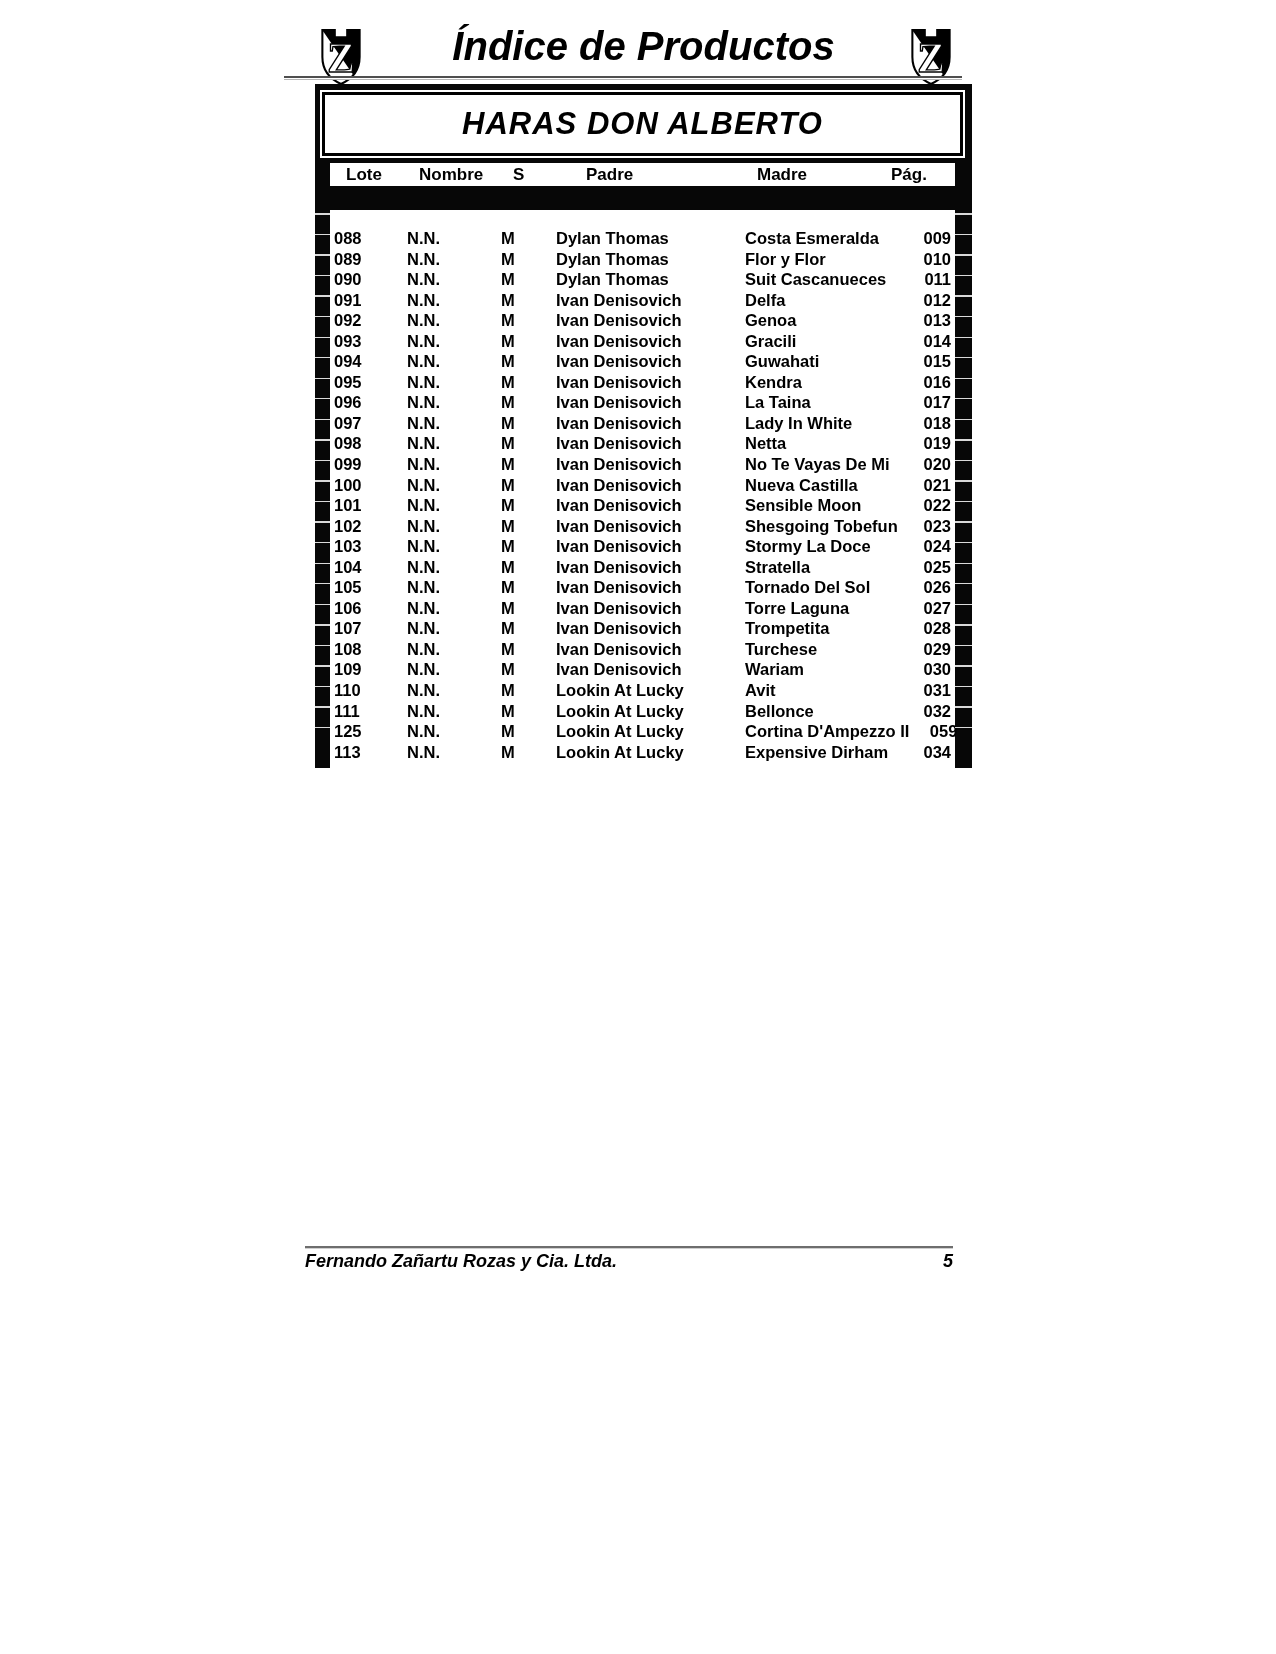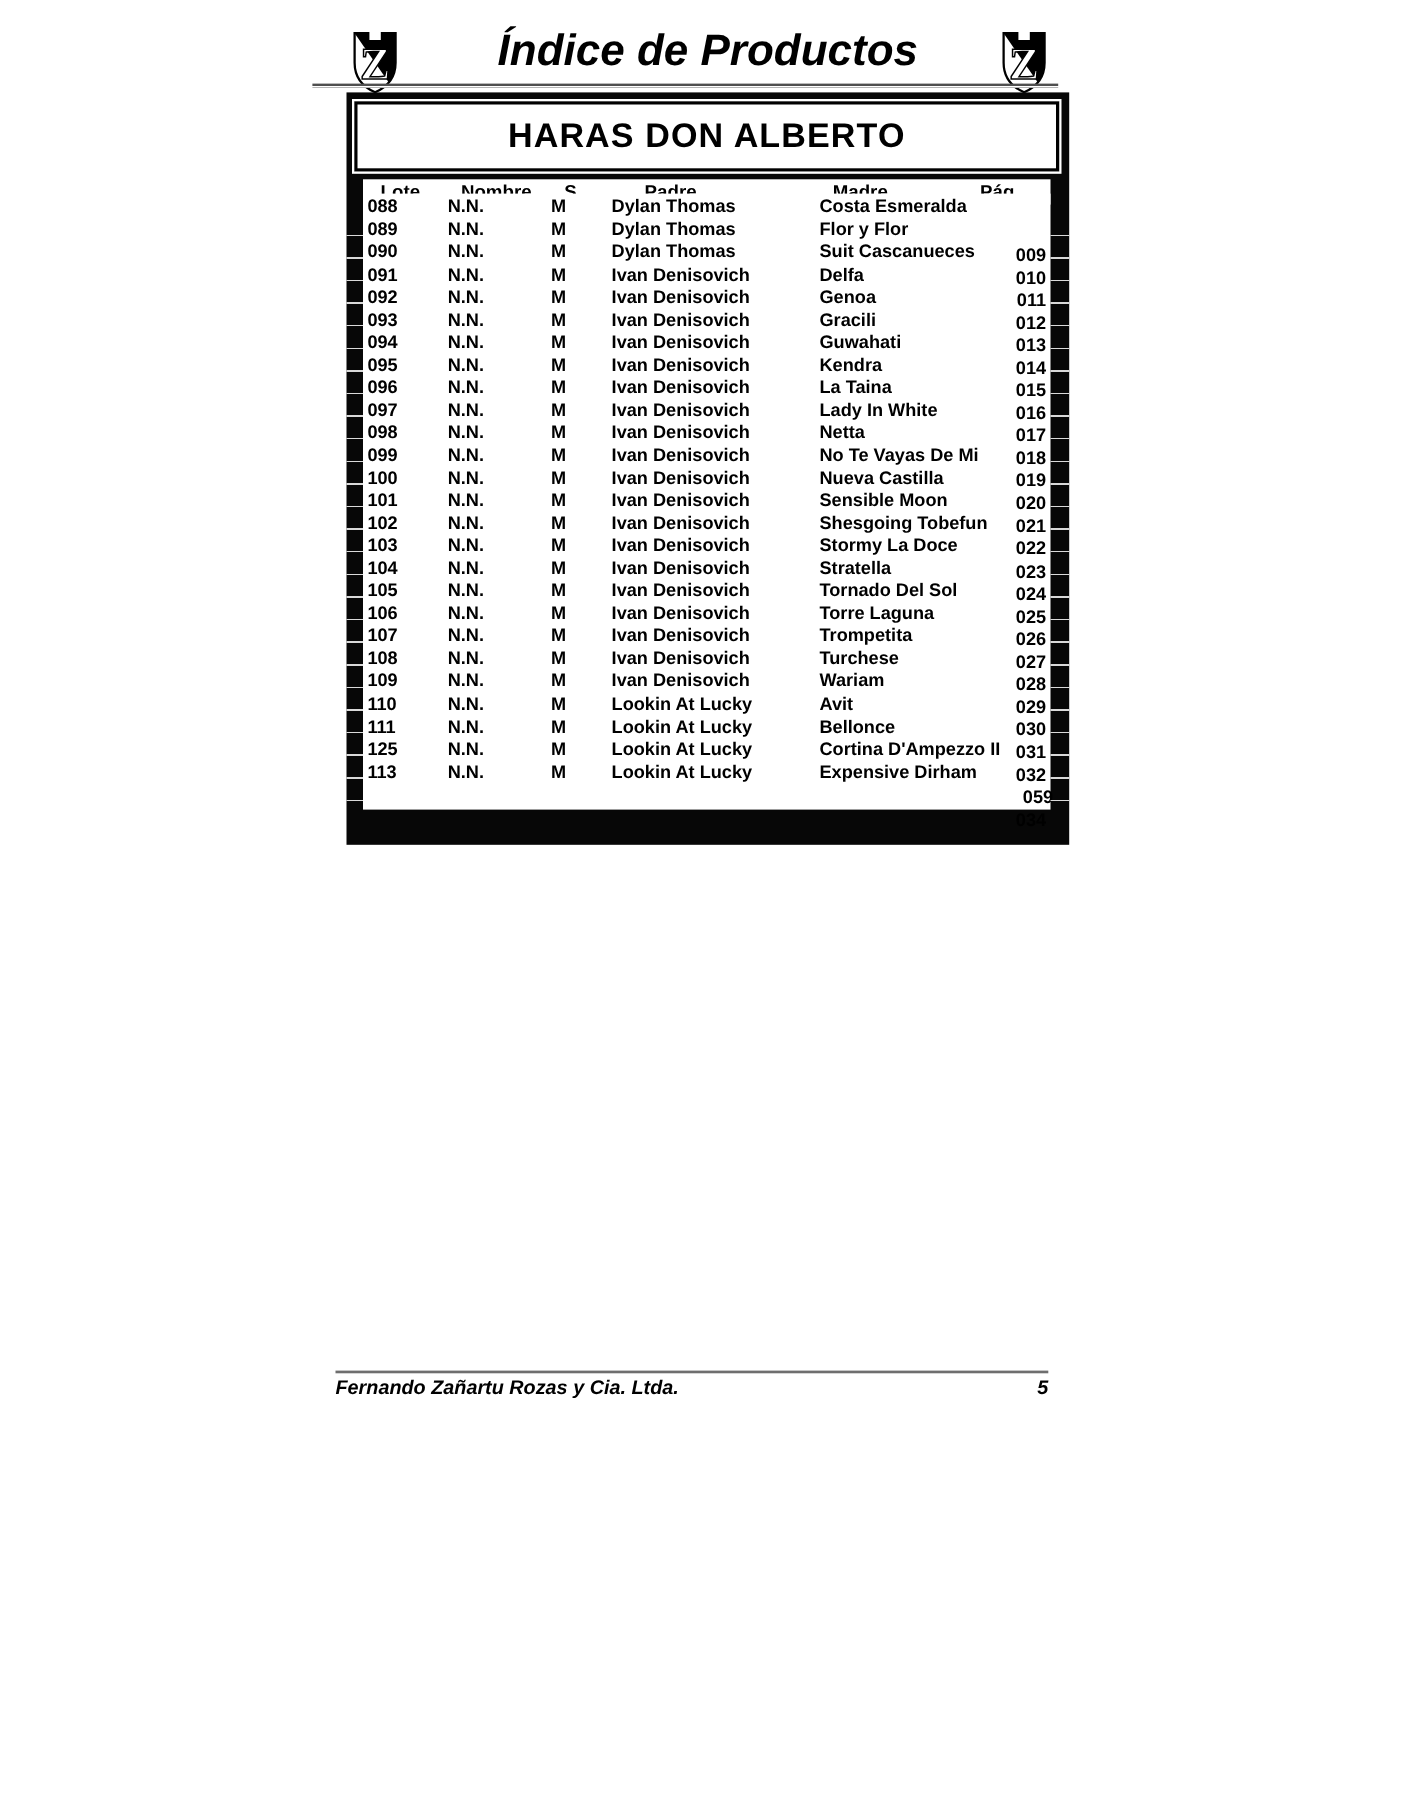--- a/index.html
+++ b/index.html
@@ -26,57 +26,57 @@
     background:linear-gradient(to bottom,#4f4f4f 0 2px,#ffffff 2px 3px,#b5b5b5 3px 4px);
   }
   
   .frame{
     position:absolute;left:315px;top:84px;width:657px;height:684px;
     background:#070707;
   }
   .title-box{
     position:absolute;left:7px;right:9px;top:8px;height:58px;
     background:#ffffff;border:3px solid #000;outline:2px solid #fff;
-    display:flex;align-items:center;justify-content:center;
+    display:flex;align-items:center;justify-content:center;font-style:italic;
   }
   .title-box span{
     font-size:31px;font-weight:700;letter-spacing:1px;
   }
   .col-header{
     position:absolute;left:15px;right:17px;top:79px;height:23px;
     background:#ffffff;
     display:grid;
     grid-template-columns:73px 94px 55px 189px 1fr 48px;
     padding:0 16px;box-sizing:border-box;
     font-size:17px;font-weight:700;line-height:23px;
   }
   .col-header .c-padre{padding-left:18px;}
   .col-header .c-pag{text-align:left;}
   .tbody{
-    position:absolute;left:15px;right:17px;top:92px;height:560px;
+    position:absolute;left:15px;right:17px;top:126px;height:560px;
     background:#ffffff;
-    padding-top:2px;box-sizing:border-box;
+    padding-top:18px;box-sizing:border-box;
   }
   
   .bar-notches{
     position:absolute;top:110px;height:538px;
     background:repeating-linear-gradient(to bottom,
       transparent 0 19.25px, rgba(240,240,240,.9) 19.25px 20.55px);
   }
   .bar-notches.left{left:0;width:15px;}
   .bar-notches.right{right:0;width:17px;}
   .row{
     display:grid;
     grid-template-columns:73px 94px 55px 189px 1fr 48px;
     height:20.55px;line-height:20.55px;
     padding:0 4px;
     font-size:16.5px;font-weight:700;
     white-space:nowrap;
   }
-  .row .cell-pag{text-align:right;margin-top:44px;}
+  .row .cell-pag{text-align:right;}
   
   .footer-rule{
     position:absolute;left:305px;top:1246px;width:648px;height:3px;
     background:linear-gradient(to bottom,#6e6e6e 0 2px,#cfcfcf 2px 3px);
   }
   .footer-line{
     position:absolute;left:305px;top:1251px;width:648px;
     display:flex;justify-content:space-between;align-items:flex-start;
     font-size:18px;font-weight:700;font-style:italic;
   }

